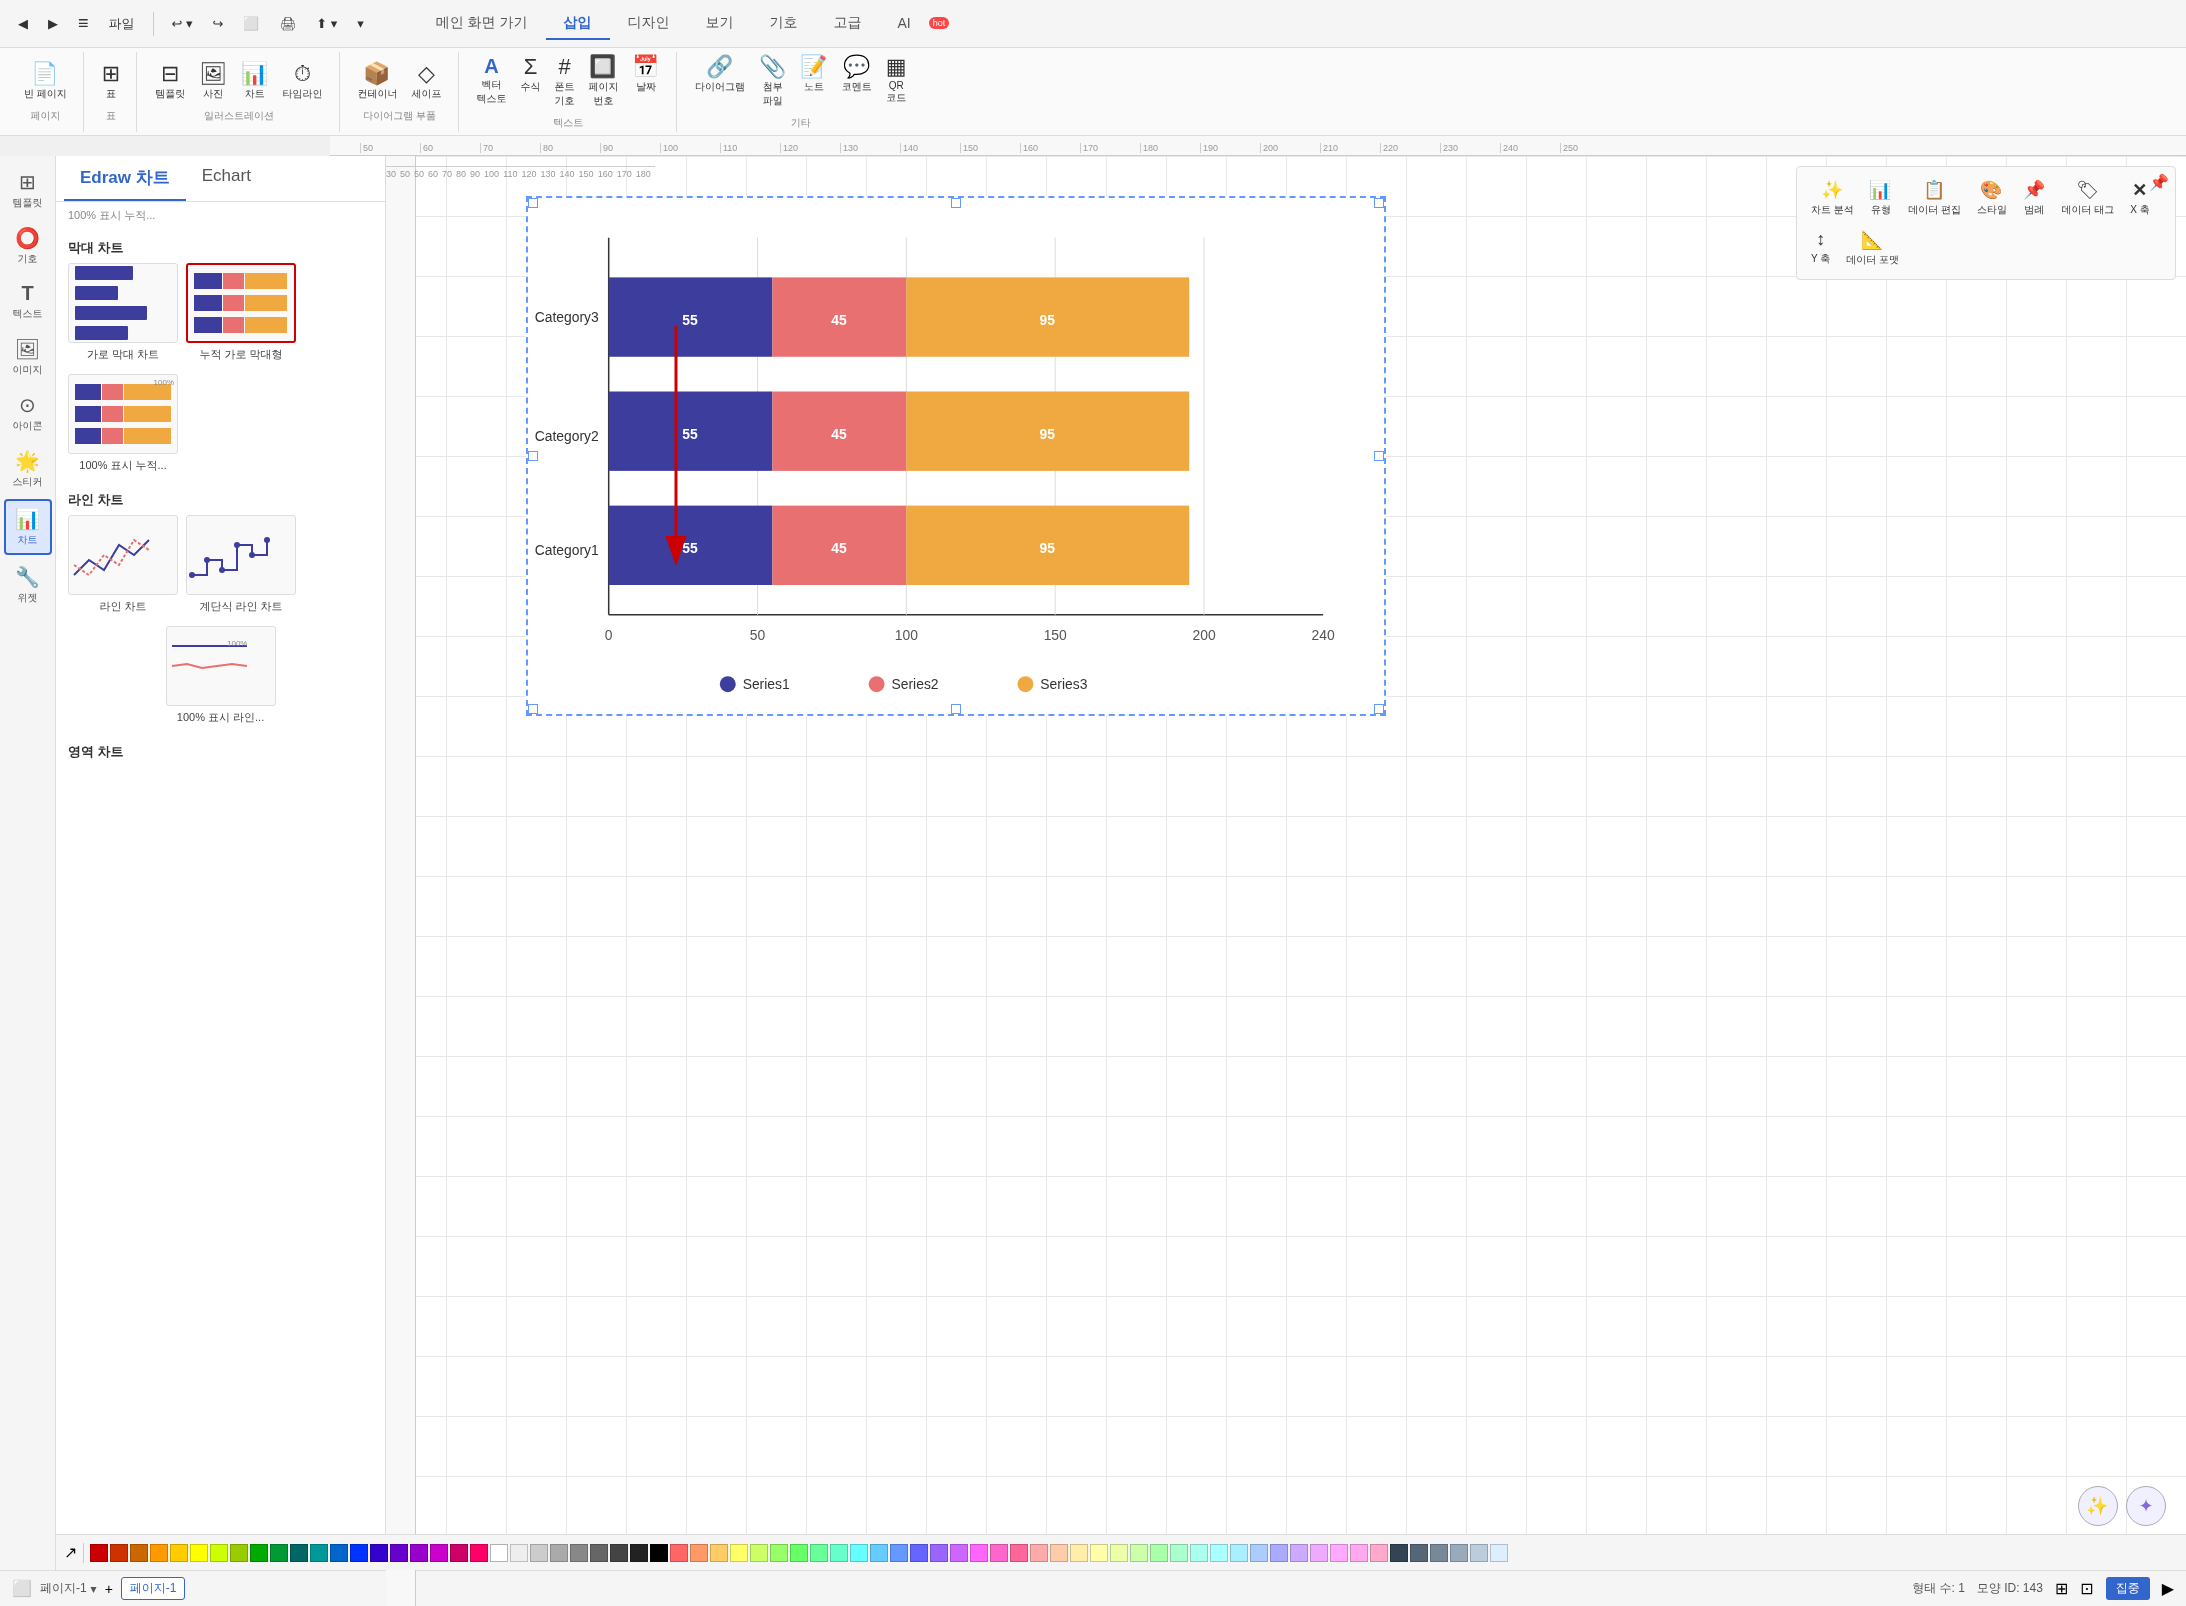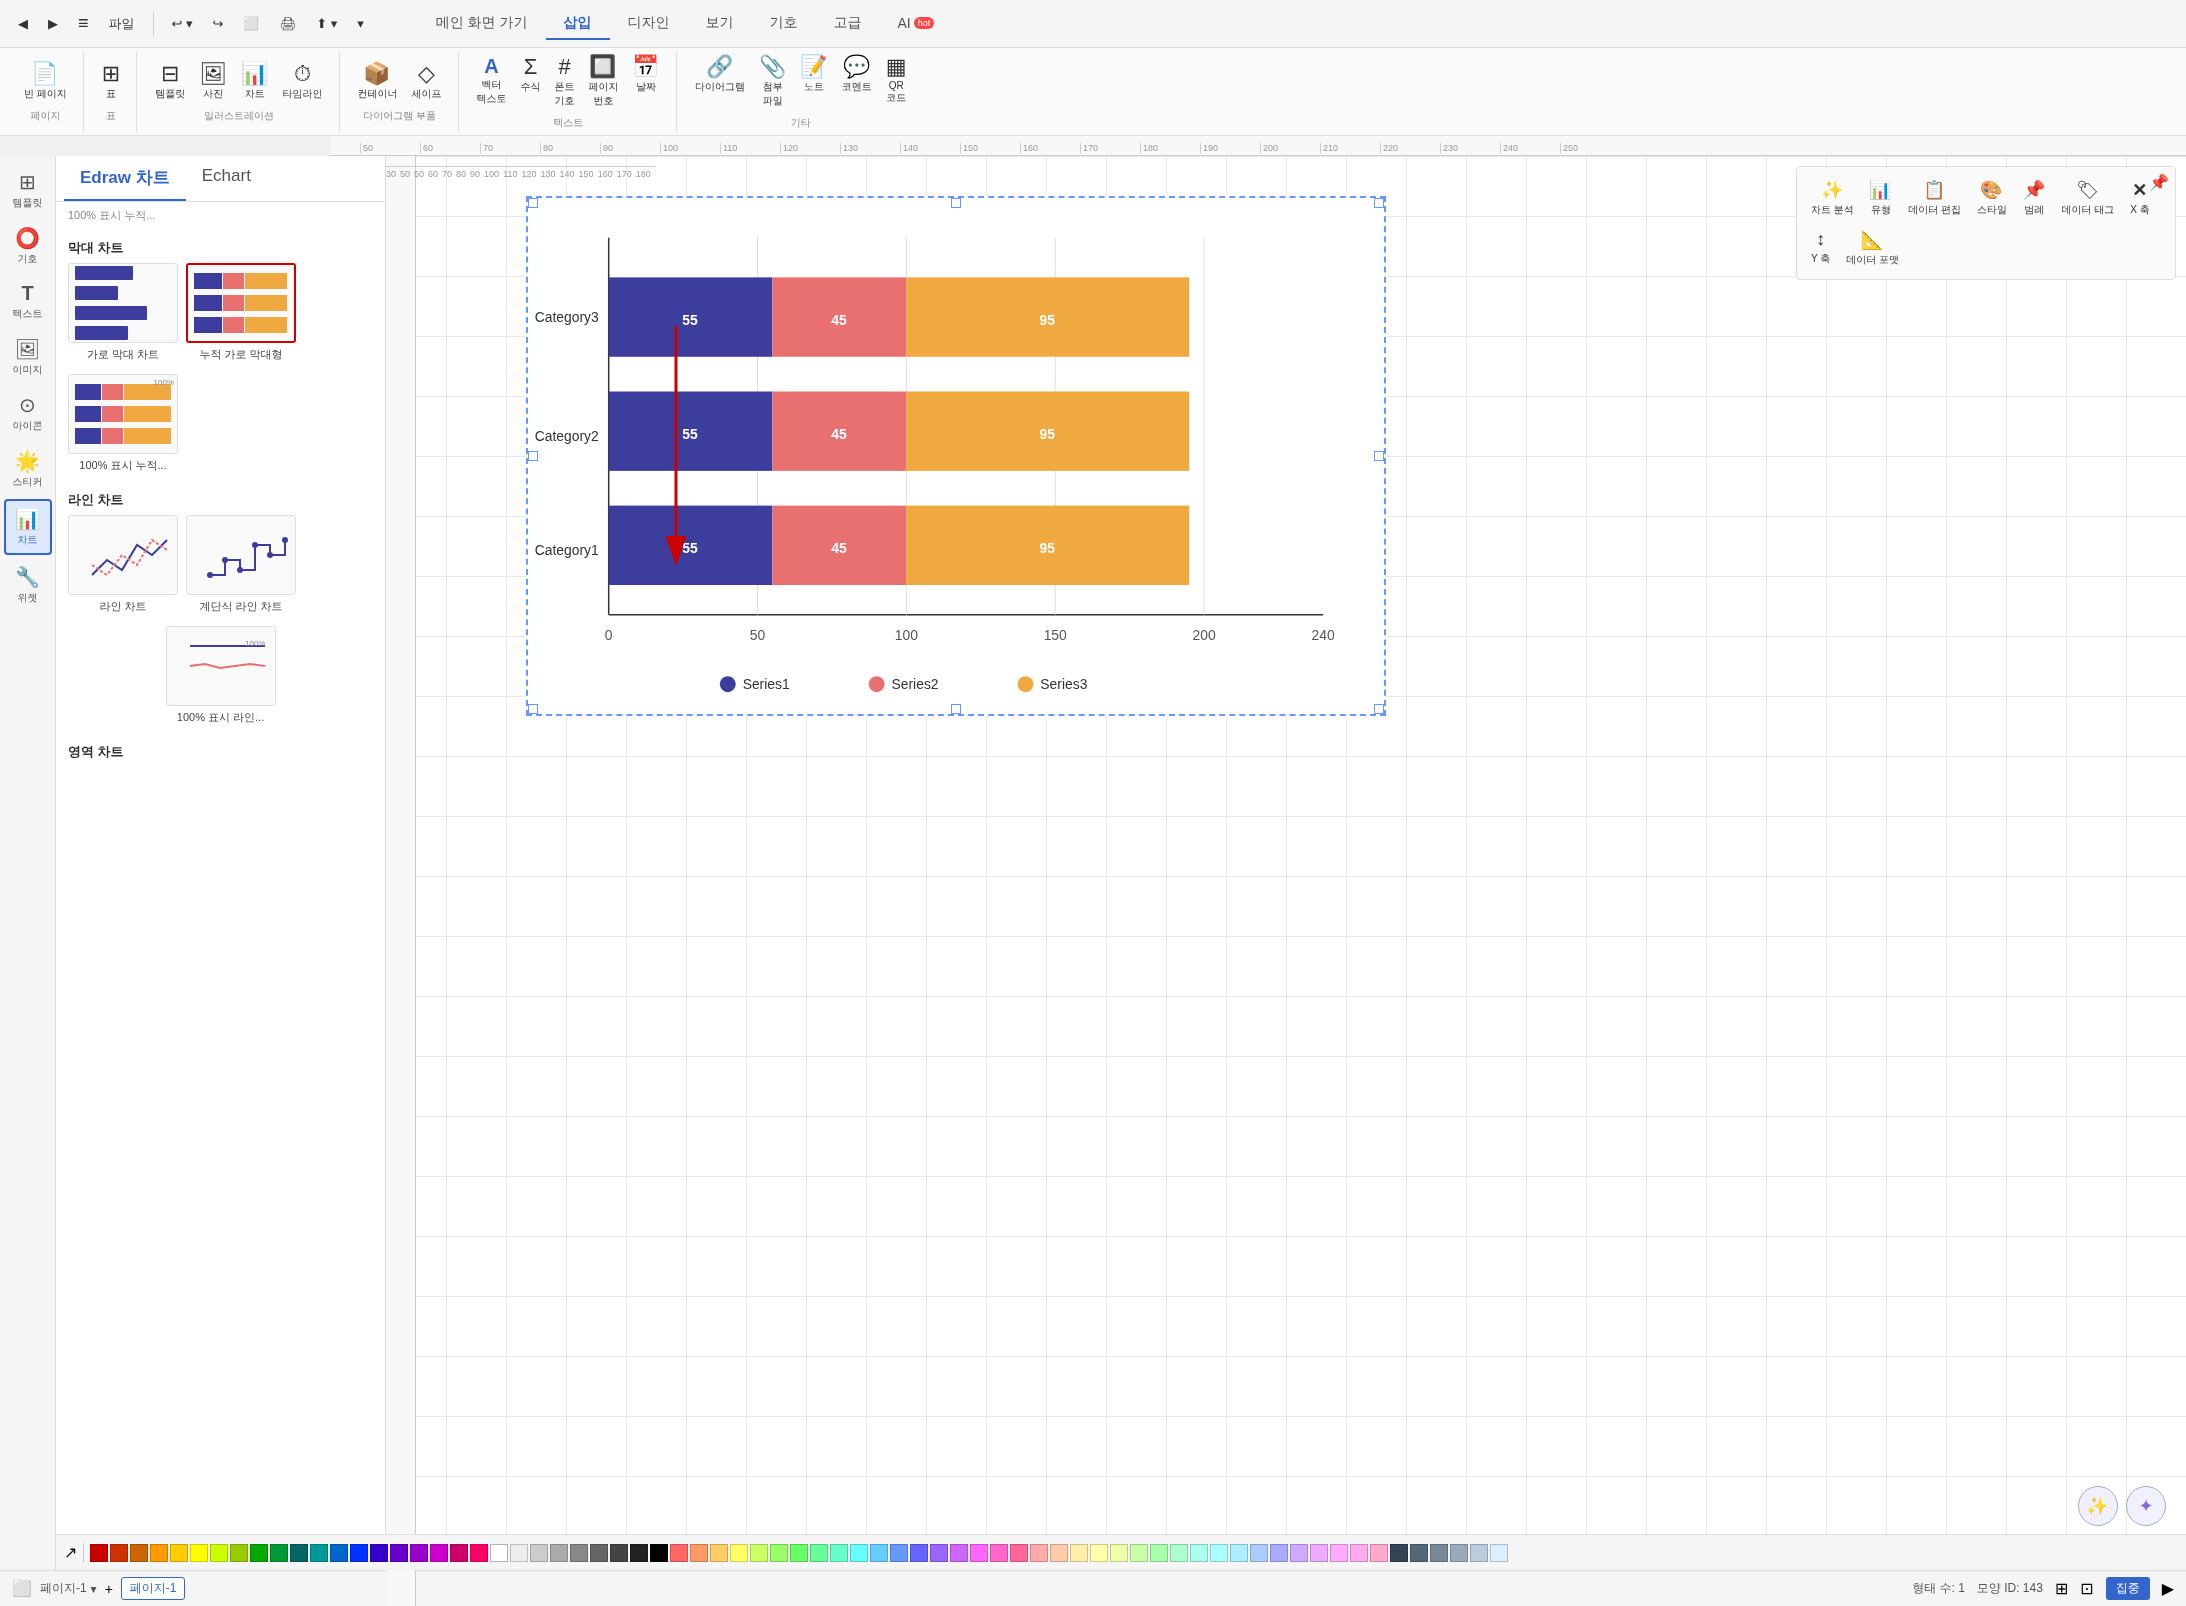--- a/index.html
+++ b/index.html
@@ -30,21 +30,21 @@
     .toolbar-sep { width: 1px; height: 24px; background: #ccc; margin: 0 4px; }
     .nav-tab {
       padding: 6px 18px;
       cursor: pointer;
       color: #555;
       font-size: 14px;
       border-bottom: 2px solid transparent;
     }
     .nav-tab.active { color: #3366cc; border-bottom: 2px solid #3366cc; font-weight: bold; }
     .nav-tab-ai {
-      display: flex; align-items: center; gap: 3px;
+      display: flex; align-items: center; gap: 18px;
     }
     .hot-badge {
       background: #ff4444;
       color: white;
       font-size: 9px;
       padding: 1px 4px;
       border-radius: 8px;
       vertical-align: super;
     }
 
@@ -190,21 +190,21 @@
       cursor: pointer;
     }
     .chart-thumb {
       width: 110px;
       height: 80px;
       border: 1px solid #ddd;
       border-radius: 3px;
       background: #f9f9f9;
       display: flex;
       align-items: center;
-      justify-content: flex-end;
+      justify-content: flex-start;
       overflow: hidden;
     }
     .chart-thumb.selected {
       border: 2px solid #cc0000;
     }
     .chart-thumb-label {
       font-size: 11px;
       color: #444;
       text-align: center;
     }

